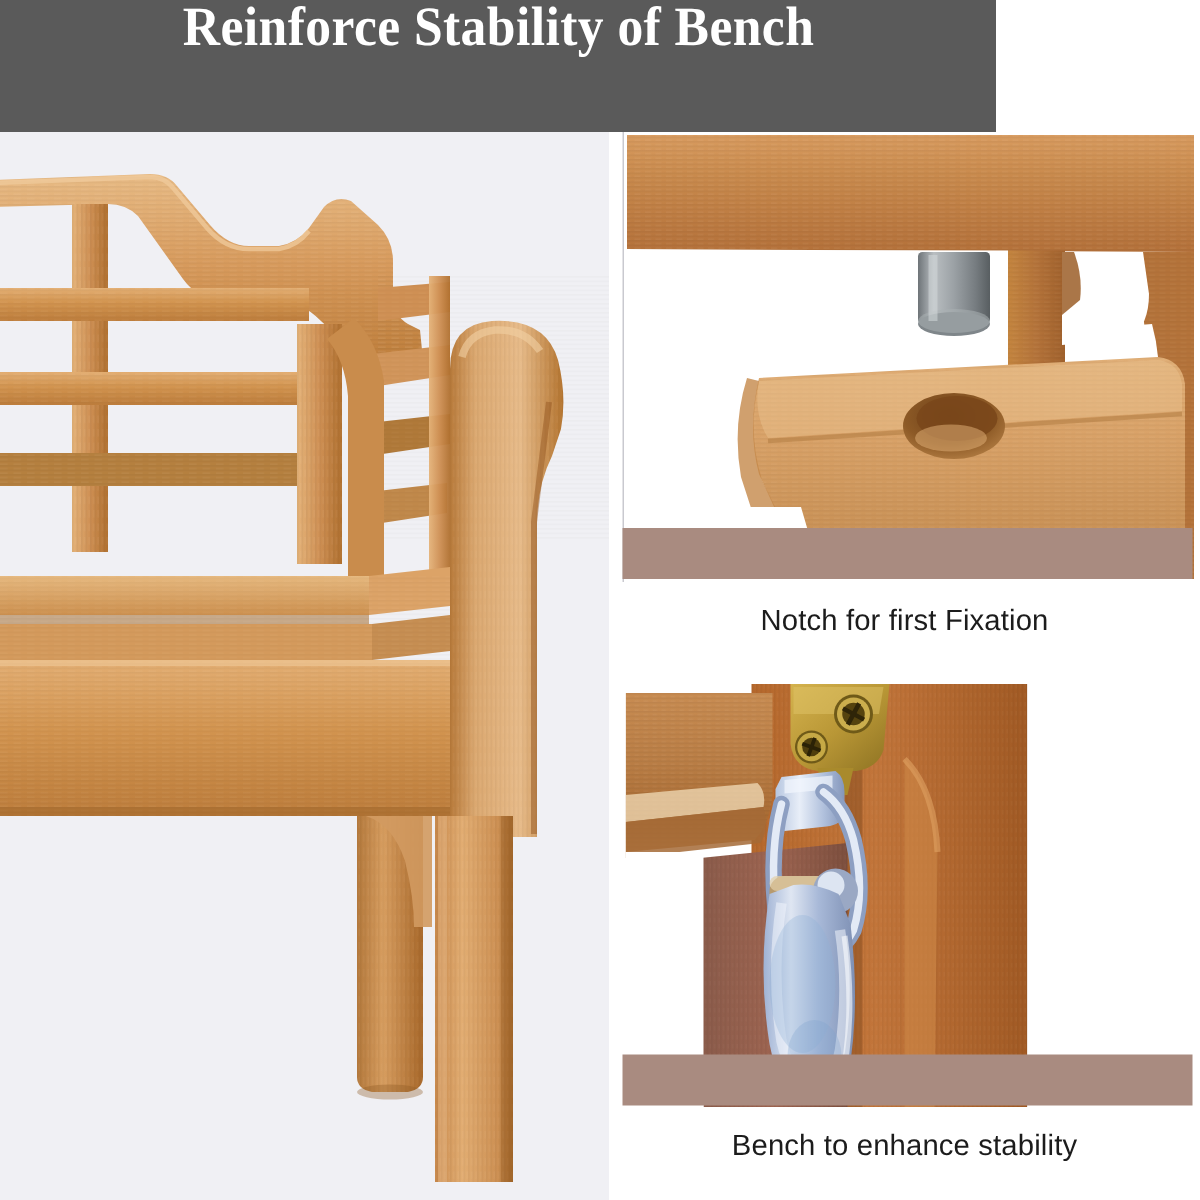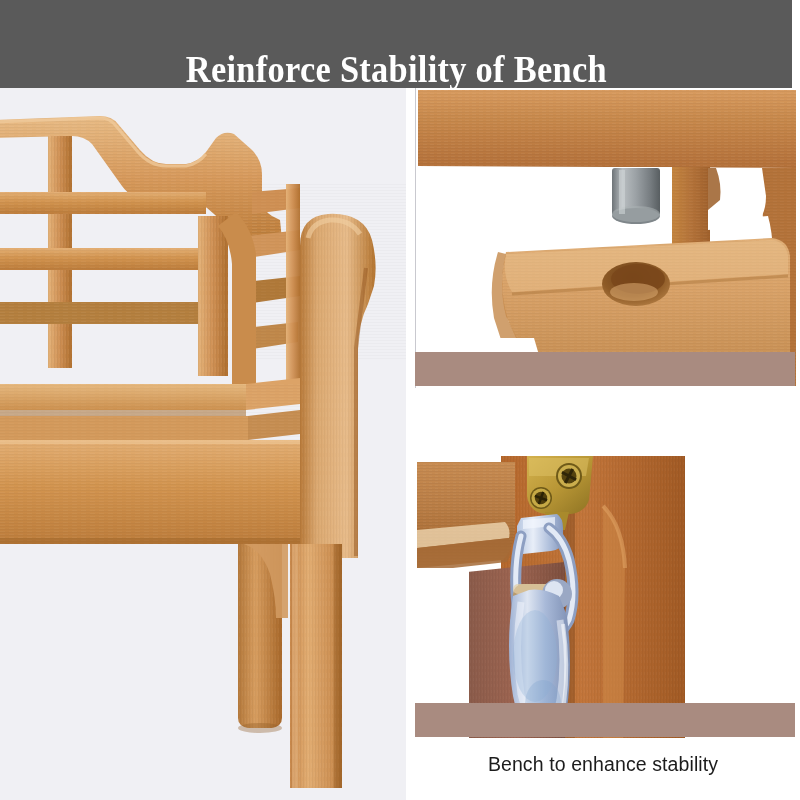--- a/index.html
+++ b/index.html
@@ -5,23 +5,23 @@
   html,body{margin:0;padding:0;}
   body{
     width:800px;height:800px;overflow:hidden;
     background:#ffffff;
     font-family:"Liberation Sans", sans-serif;
   }
   .page{position:relative;width:800px;height:800px;background:#ffffff;}
 
   
   .banner{
-    position:absolute;left:0;top:0;width:792px;height:88px;
+    position:absolute;left:0;top:0;width:664px;height:88px;
     background:#5a5a5a;
-    display:flex;align-items:flex-end;justify-content:center;
+    display:flex;align-items:flex-start;justify-content:center;
   }
   .banner-title{
     font-family:"Liberation Serif", serif;
     font-weight:700;
     font-size:37px;
     letter-spacing:.3px;
     color:#ffffff;
     text-align:center;
     line-height:1;
     transform:scaleX(.93);
@@ -316,20 +316,21 @@
             <ellipse cx="218" cy="204" rx="24" ry="9" fill="#dcab72" opacity=".55"></ellipse>
           </g>
 
           <rect x="0" y="250" width="118" height="48" fill="#ffffff"></rect>
           <path d="M 118 250 L 132 298 L 118 298 Z" fill="#ffffff"></path>
         </svg>
       </div>
 
       <div class="band band-top"></div>
 
+      <div class="caption cap-top">Notch for first Fixation</div>
     </div>
 
     <div class="cell cell-bot">
 
       <div class="photo" style="left:11px;top:8px;width:268px;height:282px;">
         <svg class="photo-svg" width="268" height="282" viewBox="0 0 268 282">
           <defs>
             <linearGradient id="hArm" x1="0" y1="0" x2="0" y2="1">
               <stop offset="0" stop-color="#c88c52"></stop>
               <stop offset="0.45" stop-color="#b97d45"></stop>

